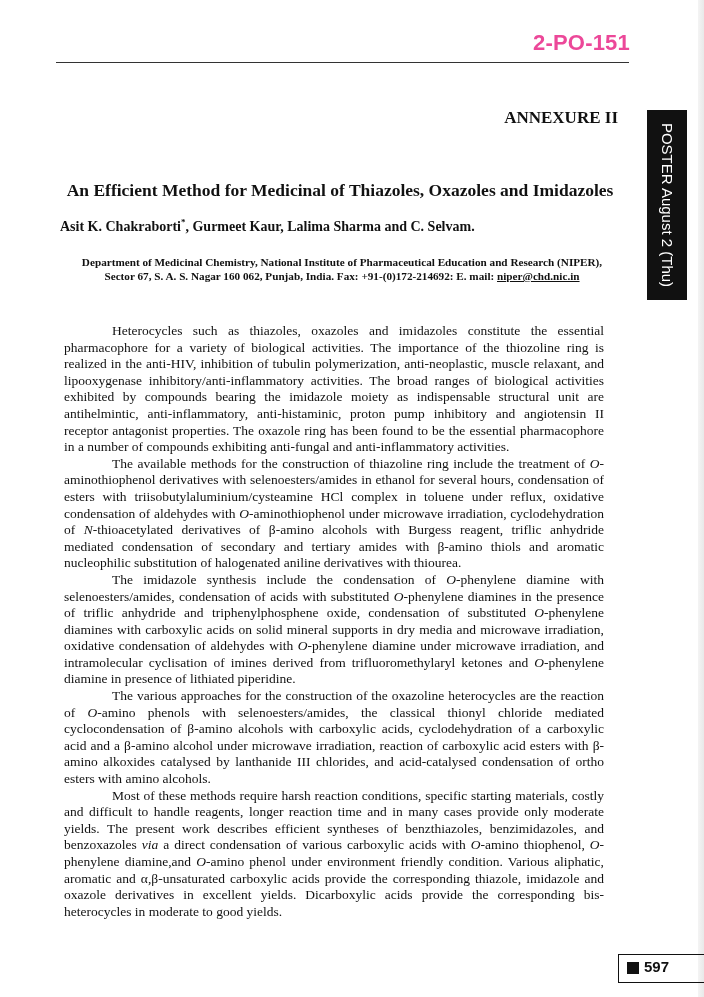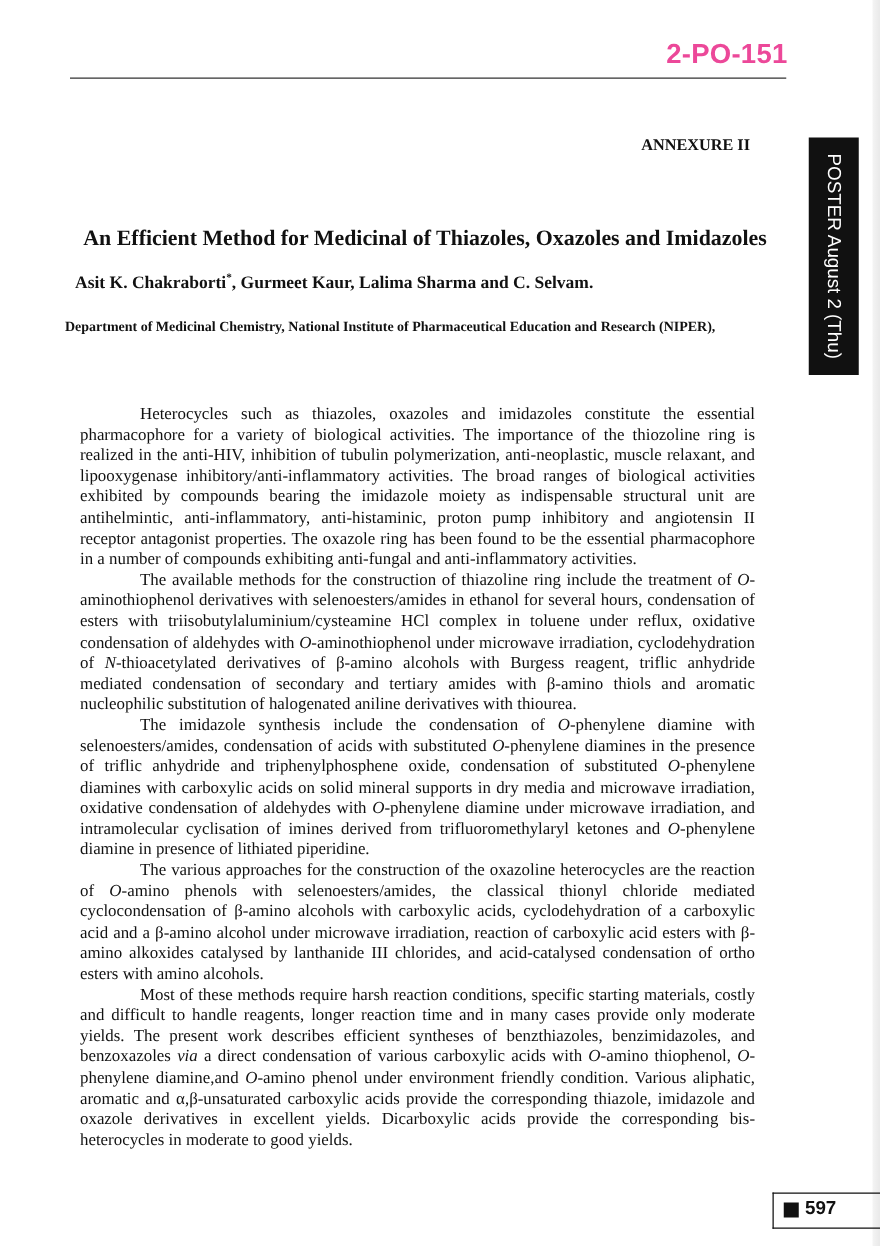--- a/index.html
+++ b/index.html
@@ -3,26 +3,26 @@
 <meta charset="utf-8">
 <style>
   html, body { margin: 0; padding: 0; }
   body {
     width: 704px; height: 997px; background: #ffffff; position: relative; overflow: hidden;
     font-family: "Liberation Serif", serif; color: #111;
   }
   .right-shadow { position: absolute; right: 0; top: 0; width: 6px; height: 997px; background: linear-gradient(to right, #f4f4f4, #e9e9e9); }
   .code { position: absolute; right: 74px; top: 30px; font-family: "Liberation Sans", sans-serif; font-weight: bold; font-size: 22px; letter-spacing: 0.2px; color: #ec4899; }
   .rule { position: absolute; left: 56px; width: 573px; top: 62px; height: 1px; background: #333; }
-  .annexure { position: absolute; right: 104px; top: 108px; font-weight: bold; font-size: 13px; }
+  .annexure { position: absolute; right: 86px; top: 108px; font-weight: bold; font-size: 17px; }
   .tab { position: absolute; left: 647px; top: 110px; width: 40px; height: 190px; background: #111; }
   .tab span { position: absolute; left: 50%; top: 50%; transform: translate(-50%,-50%) rotate(90deg); white-space: nowrap; color: #fff; font-family: "Liberation Sans", sans-serif; font-size: 15px; }
   .title { position: absolute; left: 60px; width: 560px; top: 180px; text-align: center; font-weight: bold; font-size: 17.5px; }
   .authors { position: absolute; left: 60px; width: 560px; top: 217px; text-align: left; font-weight: bold; font-size: 14px; }
-  .affil { position: absolute; left: 52px; width: 580px; top: 255px; text-align: left; font-weight: bold; font-size: 11.2px; line-height: 14px; }
+  .affil { position: absolute; left: 52px; width: 580px; top: 255px; text-align: center; font-weight: bold; font-size: 11.2px; line-height: 14px; }
   .affil .email { text-decoration: underline; }
   .body { position: absolute; left: 64px; width: 540px; top: 323px; font-size: 13.5px; line-height: 16.6px; text-align: justify; }
   .body p { margin: 0; text-indent: 48px; }
   .body i { font-style: italic; }
   .pagebox { position: absolute; left: 618px; top: 954px; width: 86px; height: 27px; border-top: 1.5px solid #111; border-bottom: 1.5px solid #111; border-left: 1.5px solid #111; }
   .pagebox .sq { position: absolute; left: 8px; top: 7px; width: 12px; height: 12px; background: #111; }
   .pagebox .num { position: absolute; left: 25px; top: 3px; font-family: Liberation Sans, sans-serif; font-weight: bold; font-size: 15px; }
 </style>
 </head>
 <body>
@@ -35,20 +35,21 @@
 
 <div class="tab">
   <span>POSTER August 2 (Thu)</span>
 </div>
 
 <div class="title">An Efficient Method for Medicinal of Thiazoles, Oxazoles and Imidazoles</div>
 <div class="authors">Asit K. Chakraborti<sup style="font-size:9px">*</sup>, Gurmeet Kaur, Lalima Sharma and C. Selvam.</div>
 
 <div class="affil">
   <div>Department of Medicinal Chemistry, National Institute of Pharmaceutical Education and Research (NIPER),</div>
+  <div><span>Sector 67, S. A. S. Nagar 160 062, Punjab, India. Fax: +91-(0)172-214692: E. mail: </span><span class="email">niper@chd.nic.in</span></div>
 </div>
 
 <div class="body">
   <p>Heterocycles such as thiazoles, oxazoles and imidazoles constitute the essential pharmacophore for a variety of biological activities. The importance of the thiozoline ring is realized in the anti-HIV, inhibition of tubulin polymerization, anti-neoplastic, muscle relaxant, and lipooxygenase inhibitory/anti-inflammatory activities. The broad ranges of biological activities exhibited by compounds bearing the imidazole moiety as indispensable structural unit are antihelmintic, anti-inflammatory, anti-histaminic, proton pump inhibitory and angiotensin II receptor antagonist properties. The oxazole ring has been found to be the essential pharmacophore in a number of compounds exhibiting anti-fungal and anti-inflammatory activities.</p>
   <p>The available methods for the construction of thiazoline ring include the treatment of <i>O</i>-aminothiophenol derivatives with selenoesters/amides in ethanol for several hours, condensation of esters with triisobutylaluminium/cysteamine HCl complex in toluene under reflux, oxidative condensation of aldehydes with <i>O</i>-aminothiophenol under microwave irradiation, cyclodehydration of <i>N</i>-thioacetylated derivatives of β-amino alcohols with Burgess reagent, triflic anhydride mediated condensation of secondary and tertiary amides with β-amino thiols and aromatic nucleophilic substitution of halogenated aniline derivatives with thiourea.</p>
   <p>The imidazole synthesis include the condensation of <i>O</i>-phenylene diamine with selenoesters/amides, condensation of acids with substituted <i>O</i>-phenylene diamines in the presence of triflic anhydride and triphenylphosphene oxide, condensation of substituted <i>O</i>-phenylene diamines with carboxylic acids on solid mineral supports in dry media and microwave irradiation, oxidative condensation of aldehydes with <i>O</i>-phenylene diamine under microwave irradiation, and intramolecular cyclisation of imines derived from trifluoromethylaryl ketones and <i>O</i>-phenylene diamine in presence of lithiated piperidine.</p>
   <p>The various approaches for the construction of the oxazoline heterocycles are the reaction of <i>O</i>-amino phenols with selenoesters/amides, the classical thionyl chloride mediated cyclocondensation of β-amino alcohols with carboxylic acids, cyclodehydration of a carboxylic acid and a β-amino alcohol under microwave irradiation, reaction of carboxylic acid esters with β-amino alkoxides catalysed by lanthanide III chlorides, and acid-catalysed condensation of ortho esters with amino alcohols.</p>
   <p>Most of these methods require harsh reaction conditions, specific starting materials, costly and difficult to handle reagents, longer reaction time and in many cases provide only moderate yields. The present work describes efficient syntheses of benzthiazoles, benzimidazoles, and benzoxazoles <i>via</i> a direct condensation of various carboxylic acids with <i>O</i>-amino thiophenol, <i>O</i>-phenylene diamine,and <i>O</i>-amino phenol under environment friendly condition. Various aliphatic, aromatic and α,β-unsaturated carboxylic acids provide the corresponding thiazole, imidazole and oxazole derivatives in excellent yields. Dicarboxylic acids provide the corresponding bis-heterocycles in moderate to good yields.</p>
 </div>
 

